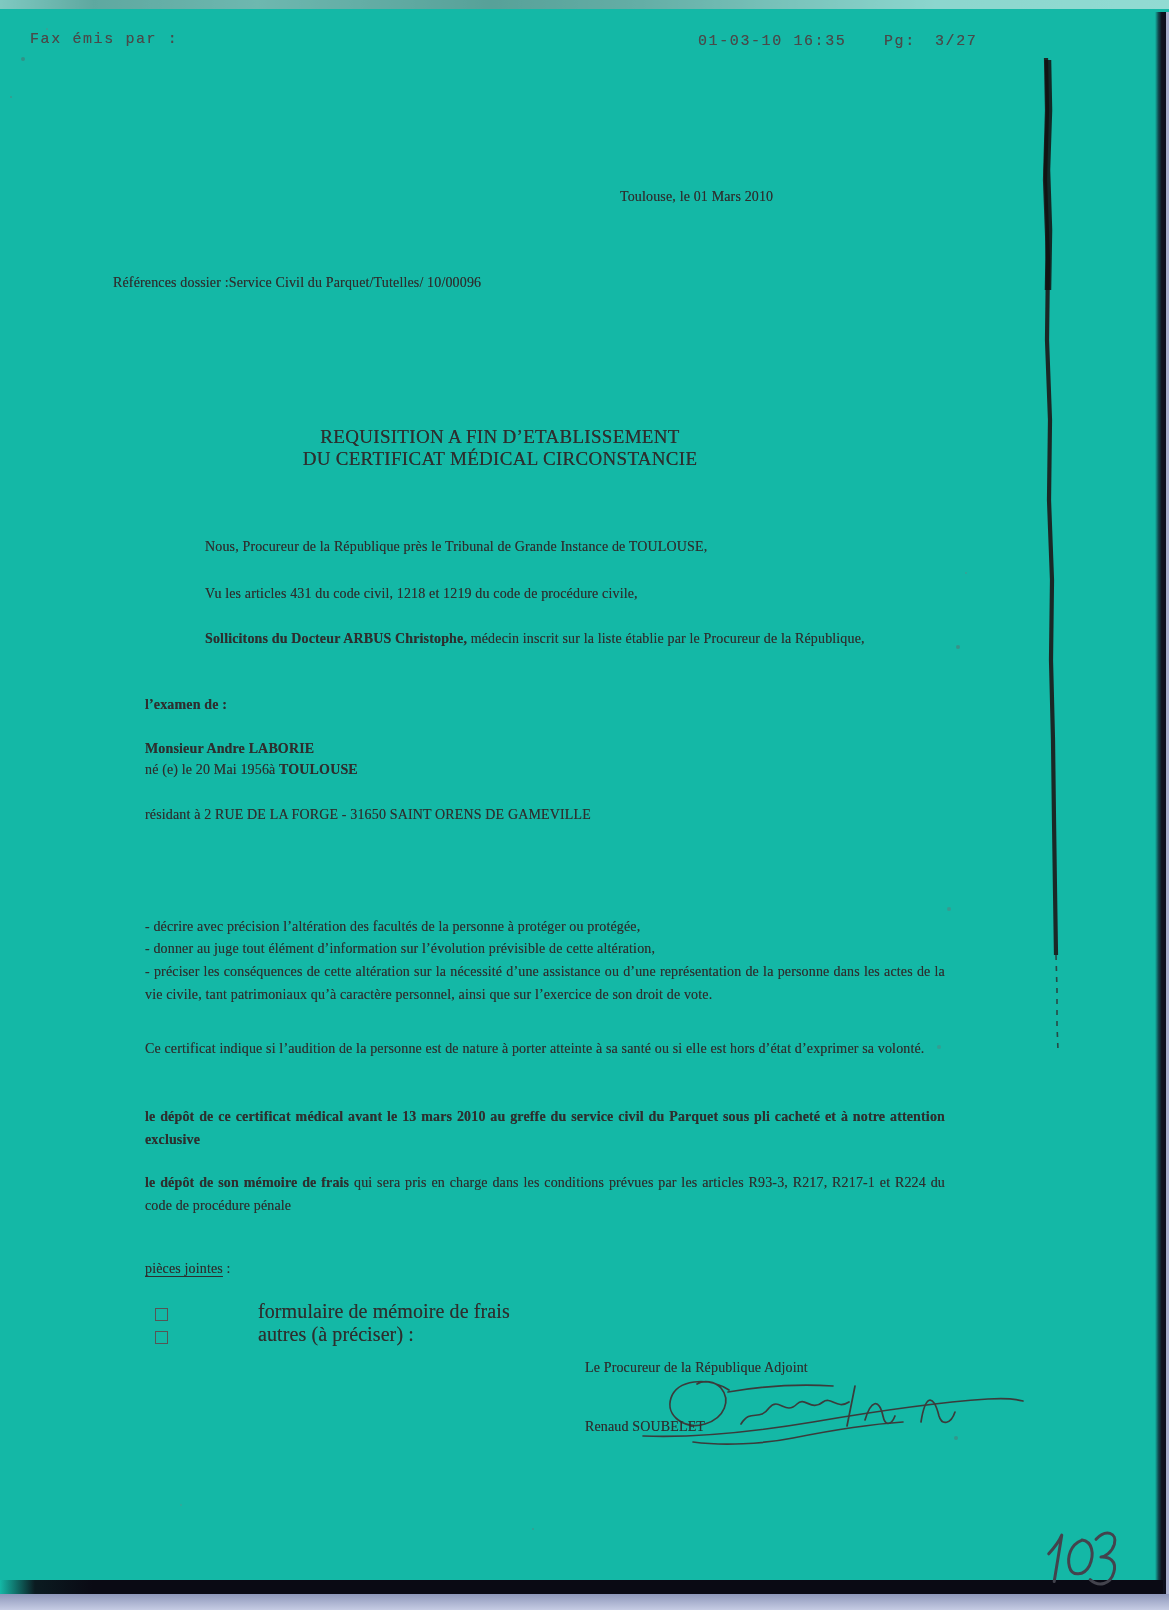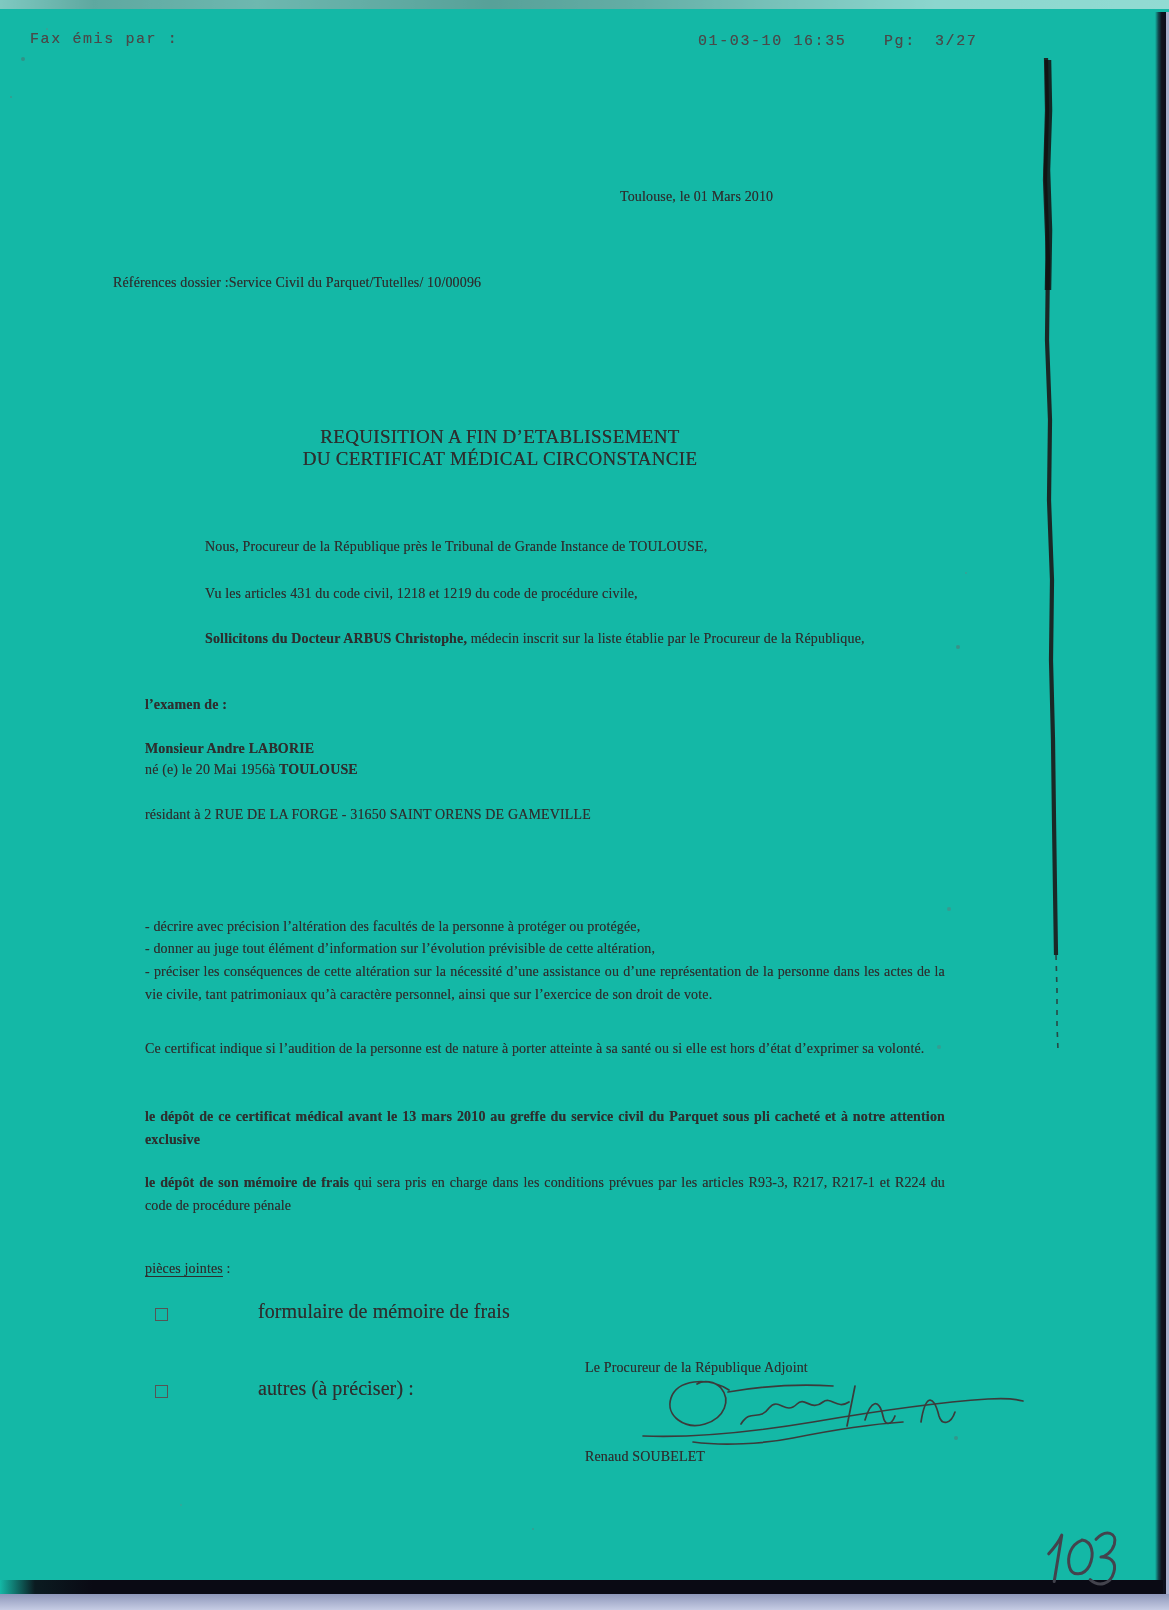--- a/index.html
+++ b/index.html
@@ -143,41 +143,41 @@
   <p class="txt col just b" style="top:1106px;">le dépôt de ce certificat médical avant le 13 mars 2010 au greffe du service civil du Parquet sous pli cacheté et à notre attention exclusive</p>
 
   <p class="txt col just" style="top:1172px;"><b class="b">le dépôt de son mémoire de frais</b><span> qui sera pris en charge dans les conditions prévues par les articles R93-3, R217, R217-1 et R224 du code de procédure pénale</span></p>
 
   <p class="txt col" style="top:1258px;"><span class="u">pièces jointes</span><span> :</span></p>
 
   <div class="attach-row" style="top:1303px;">
     <span class="cb"></span>
     <span class="attach-label txt" style="position:absolute;">formulaire de mémoire de frais</span>
   </div>
-  <div class="attach-row" style="top:1380px;">
+  <div class="attach-row" style="top:1326px;">
     <span class="cb"></span>
     <span class="attach-label txt" style="position:absolute;">autres (à préciser) :</span>
   </div>
 
   <p class="txt" style="left:585px;top:1357px;">Le Procureur de la République Adjoint</p>
 
   <svg class="sig-svg" viewBox="0 0 400 80">
     <g stroke="#3b3b3b" stroke-width="1.7" fill="none" stroke-linecap="round" stroke-linejoin="round">
       <path d="M96,18 C74,4 44,8 38,26 C32,44 52,58 72,52 C92,46 98,28 88,16 C82,9 70,8 64,12"></path>
       <path d="M10,64 C60,66 120,60 180,50 C250,38 310,30 355,27 C370,26 383,27 390,29"></path>
       <path d="M60,70 C90,74 130,72 160,66 C200,58 240,52 270,50"></path>
       <path d="M108,52 C118,36 126,50 136,36 C146,24 152,44 164,32 C172,24 178,40 190,30 C198,24 204,38 216,30"></path>
       <path d="M222,14 L214,54"></path>
       <path d="M232,48 C238,28 246,26 250,44 C252,54 258,54 262,44"></path>
       <path d="M288,50 C292,24 300,20 306,44 C309,54 318,52 322,40"></path>
       <path d="M95,20 C130,14 170,12 200,14"></path>
     </g>
   </svg>
 
-  <p class="txt" style="left:585px;top:1446px;text-align:right;">Renaud SOUBELET</p>
+  <p class="txt" style="left:585px;top:1416px;text-align:right;">Renaud SOUBELET</p>
 
   <svg class="hand-103" viewBox="0 0 90 64" aria-label="103">
     <g stroke="#43434d" stroke-width="3" fill="none" stroke-linecap="round" stroke-linejoin="round">
       <path d="M10,26 C16,20 21,14 24,8 L14,54"></path>
       <path d="M44,14 C54,16 56,28 50,40 C44,50 32,50 30,40 C28,30 32,18 44,14"></path>
       <path d="M58,14 C68,4 80,8 76,20 C73,28 66,32 62,32 C70,32 78,36 74,48 C70,60 58,62 50,54"></path>
     </g>
   </svg>
 
 </div>

